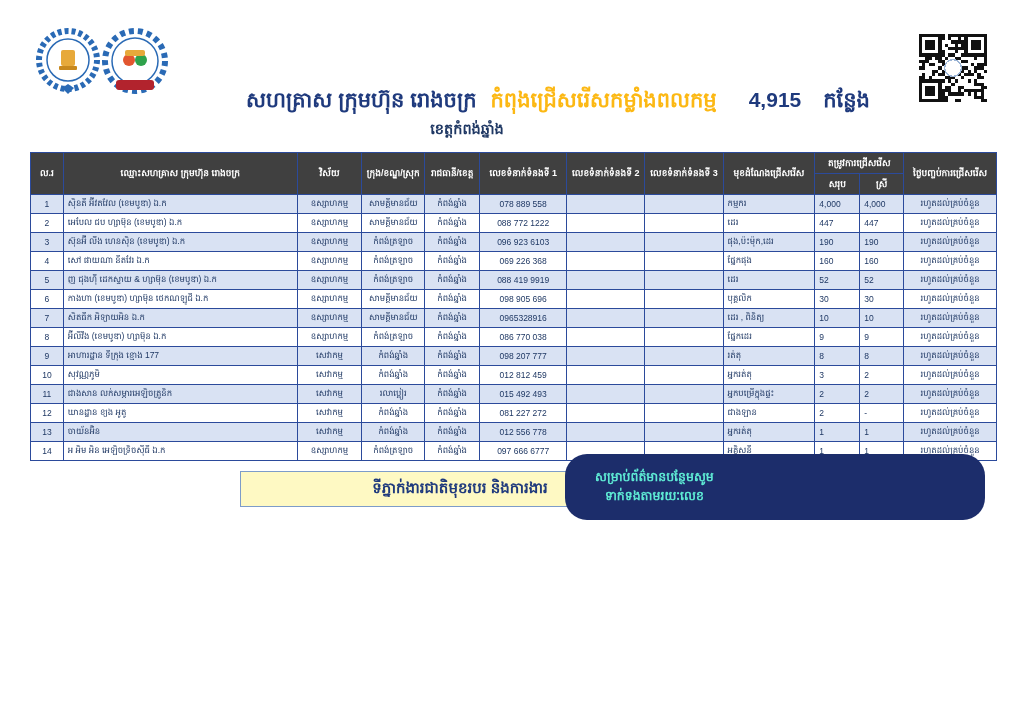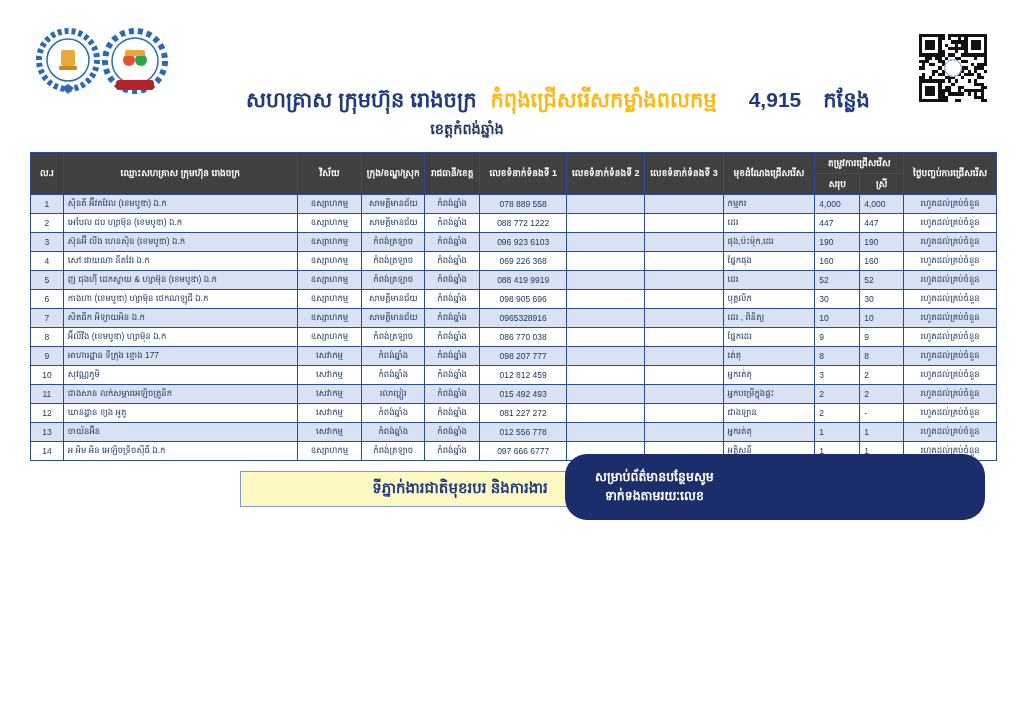--- a/index.html
+++ b/index.html
@@ -71,21 +71,21 @@
   .agency-band {
     position:absolute; left:240px; top:471px; width:440px; height:36px;
     background:#fef9c3; border:1px solid #7d9cc9;
     display:flex; align-items:center; justify-content:center;
     font-weight:bold; font-size:15px; color:#1f3a7d;
   }
   .hotline-box {
     position:absolute; left:565px; top:454px; width:420px; height:66px;
     background:#1c2d6b; border-radius:22px;
     display:flex; align-items:center; justify-content:space-between;
-    padding:0 38px 0 30px; color:#ffffff;
+    padding:0 38px 0 30px; color:#5eead4;
   }
   .hotline-text { font-weight:bold; font-size:12.5px; text-align:center; line-height:1.55; }
   .hotline-number { font-weight:bold; font-size:38px; letter-spacing:2px; }
 </style>
 </head>
 <body>
 
 <div class="page">
 
   <div class="logo logo1">

